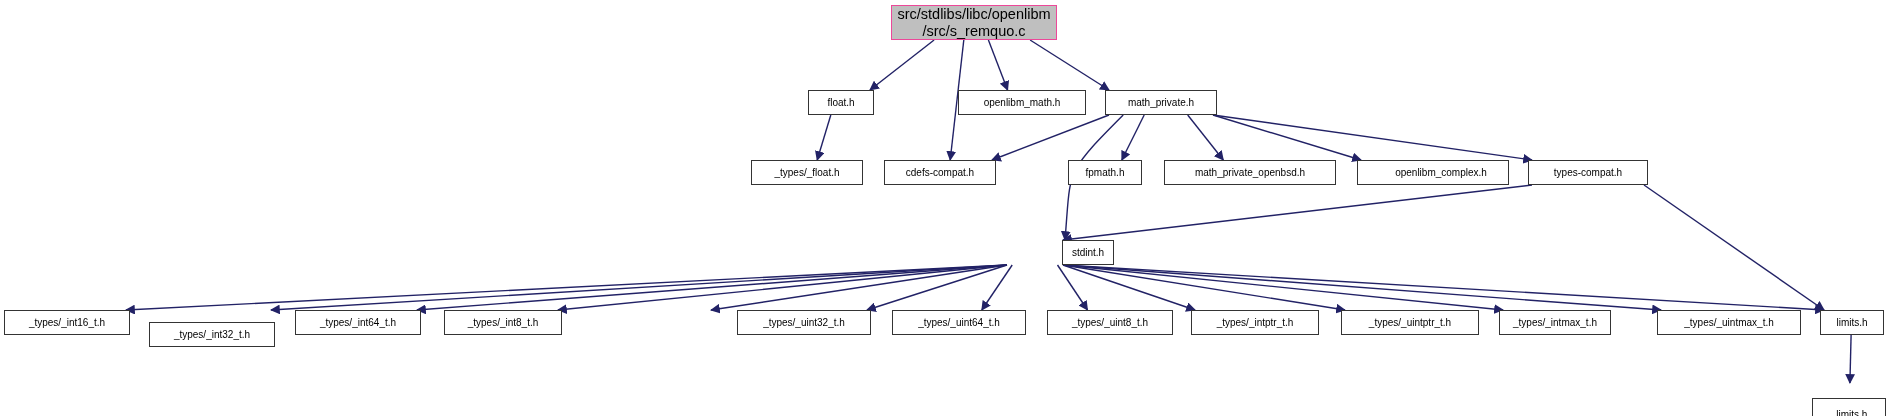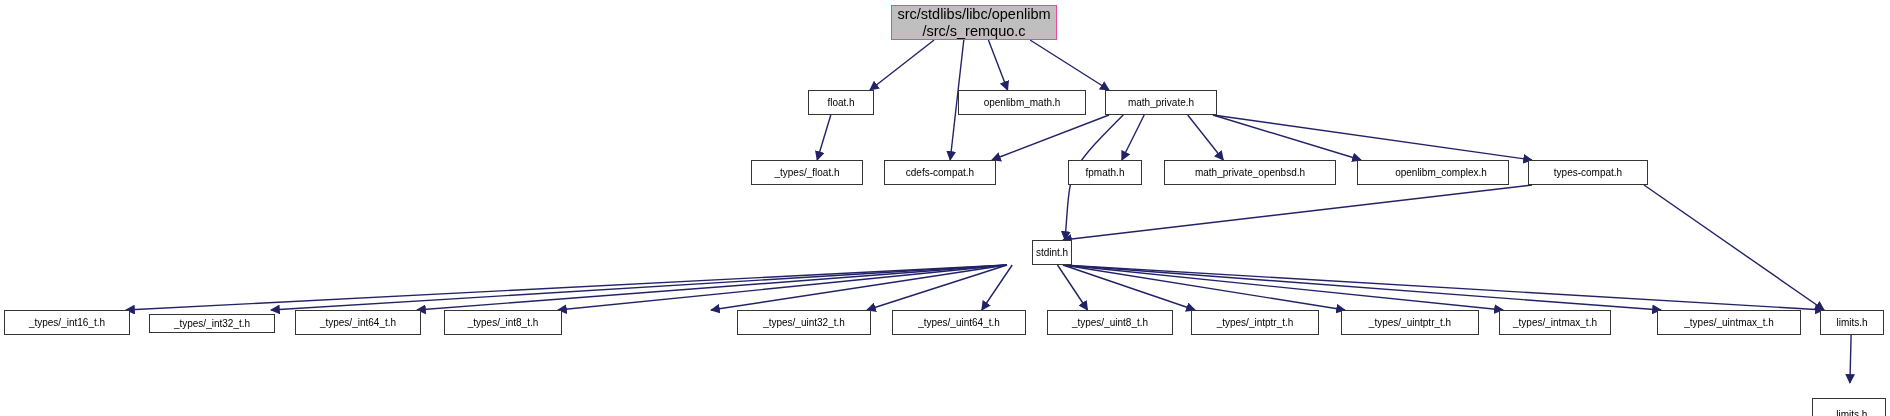--- a/index.html
+++ b/index.html
@@ -86,23 +86,23 @@
 /src/s_remquo.c</div>
     <div class="node" style="left: 808px; top: 90px; width: 66px; height: 25px;">float.h</div>
     <div class="node" style="left: 958px; top: 90px; width: 128px; height: 25px;">openlibm_math.h</div>
     <div class="node" style="left: 1105px; top: 90px; width: 112px; height: 25px;">math_private.h</div>
     <div class="node" style="left: 751px; top: 160px; width: 112px; height: 25px;">_types/_float.h</div>
     <div class="node" style="left: 884px; top: 160px; width: 112px; height: 25px;">cdefs-compat.h</div>
     <div class="node" style="left: 1068px; top: 160px; width: 74px; height: 25px;">fpmath.h</div>
     <div class="node" style="left: 1164px; top: 160px; width: 172px; height: 25px;">math_private_openbsd.h</div>
     <div class="node" style="left: 1357px; top: 160px; width: 152px; height: 25px; padding-left: 16px;">openlibm_complex.h</div>
     <div class="node" style="left: 1528px; top: 160px; width: 120px; height: 25px;">types-compat.h</div>
-    <div class="node" style="left: 1032px; top: 240px; width: 40px; height: 25px;">stdint.h</div>
+    <div class="node" style="left: 1062px; top: 240px; width: 52px; height: 25px;">stdint.h</div>
     <div class="node" style="left: 4px; top: 310px; width: 126px; height: 25px;">_types/_int16_t.h</div>
-    <div class="node" style="left: 149px; top: 314px; width: 126px; height: 19px;">_types/_int32_t.h</div>
+    <div class="node" style="left: 149px; top: 322px; width: 126px; height: 25px;">_types/_int32_t.h</div>
     <div class="node" style="left: 295px; top: 310px; width: 126px; height: 25px;">_types/_int64_t.h</div>
     <div class="node" style="left: 444px; top: 310px; width: 118px; height: 25px;">_types/_int8_t.h</div>
     <div class="node" style="left: 737px; top: 310px; width: 134px; height: 25px;">_types/_uint32_t.h</div>
     <div class="node" style="left: 892px; top: 310px; width: 134px; height: 25px;">_types/_uint64_t.h</div>
     <div class="node" style="left: 1047px; top: 310px; width: 126px; height: 25px;">_types/_uint8_t.h</div>
     <div class="node" style="left: 1191px; top: 310px; width: 128px; height: 25px;">_types/_intptr_t.h</div>
     <div class="node" style="left: 1341px; top: 310px; width: 138px; height: 25px;">_types/_uintptr_t.h</div>
     <div class="node" style="left: 1499px; top: 310px; width: 112px; height: 25px;">_types/_intmax_t.h</div>
     <div class="node" style="left: 1657px; top: 310px; width: 144px; height: 25px;">_types/_uintmax_t.h</div>
     <div class="node" style="left: 1820px; top: 310px; width: 64px; height: 25px;">limits.h</div>

